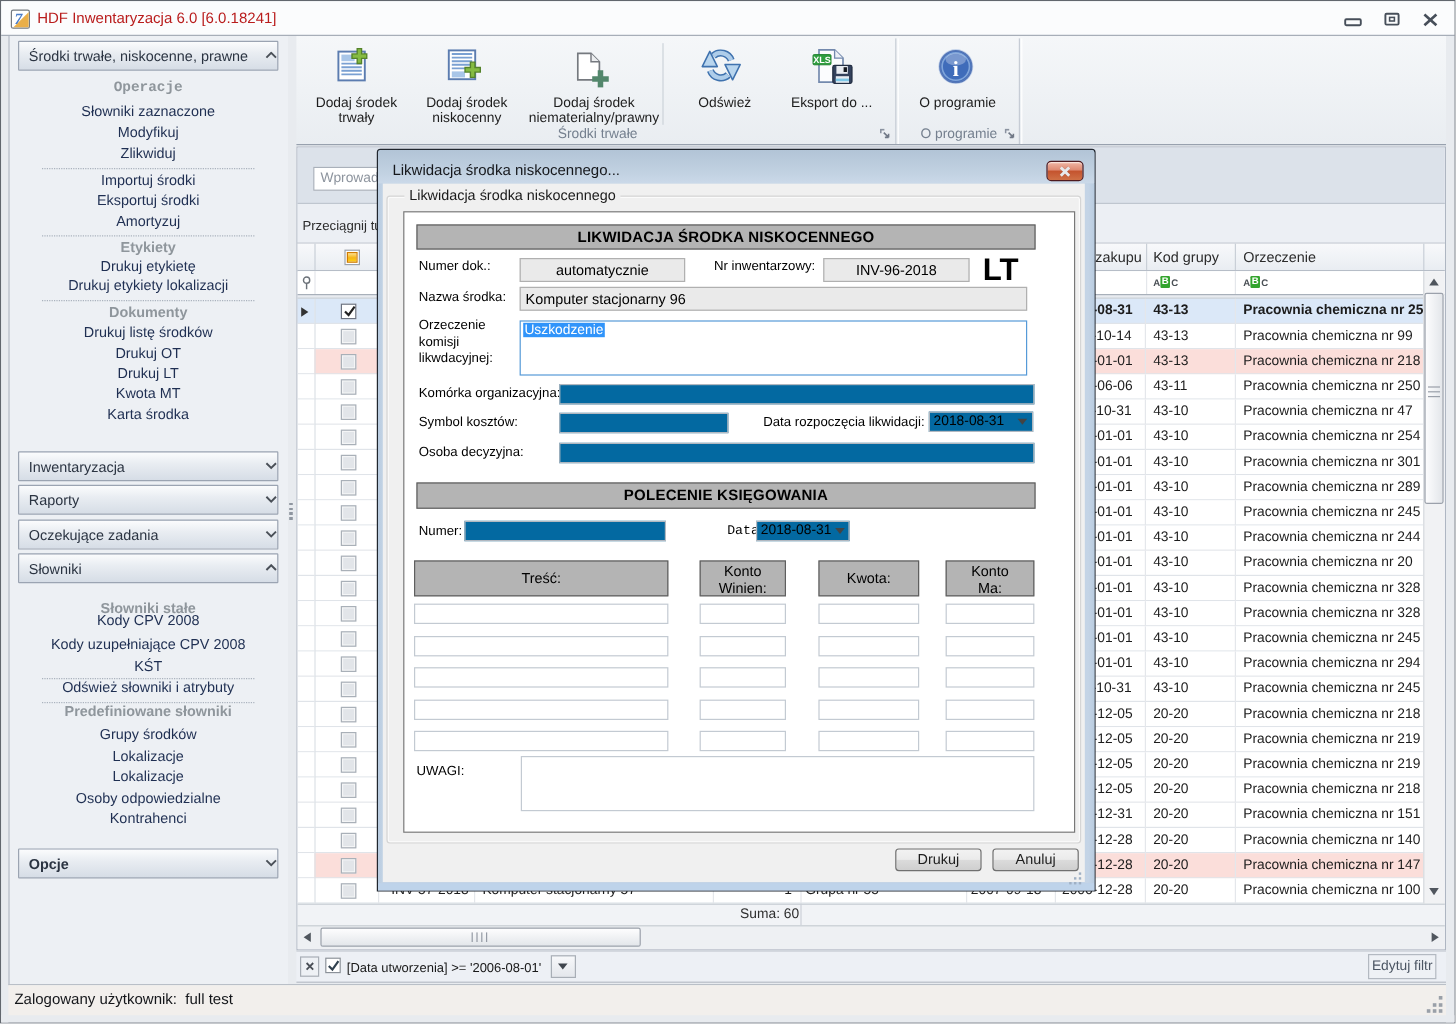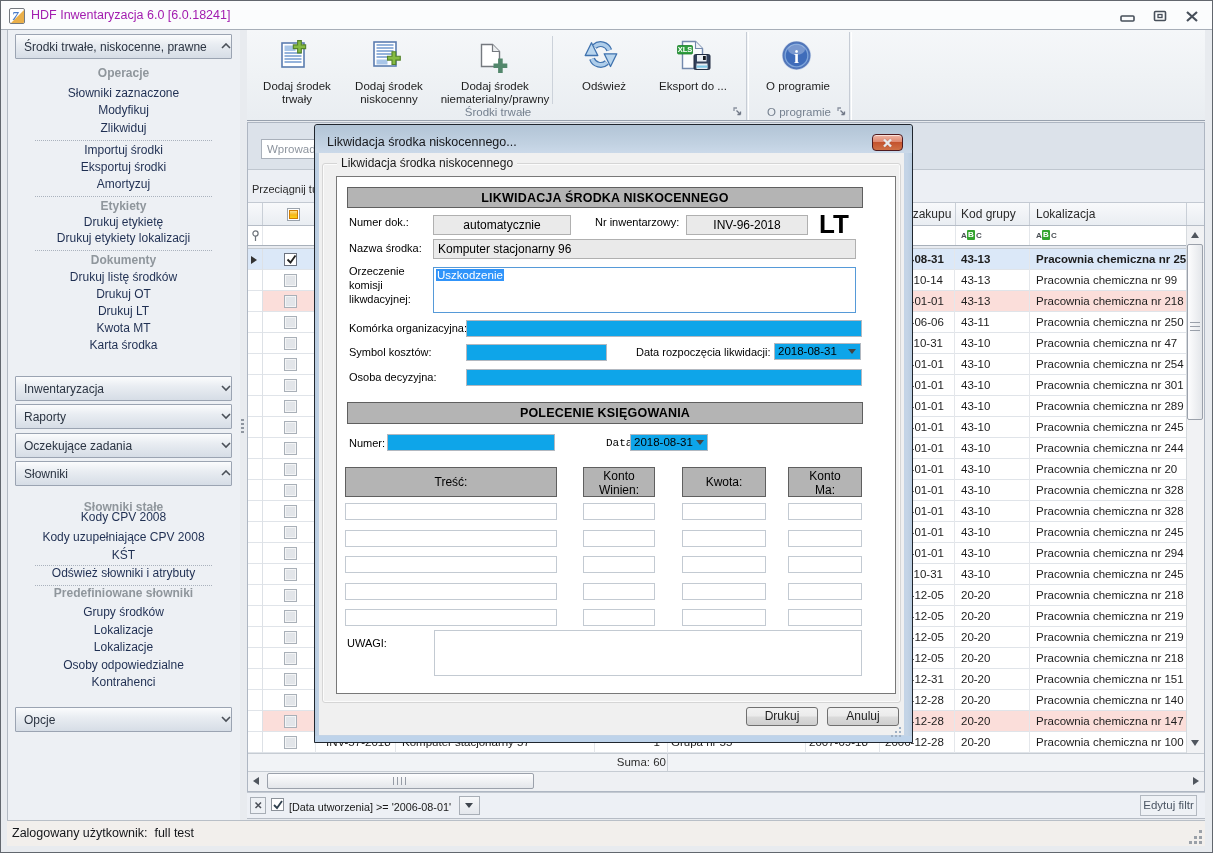--- a/index.html
+++ b/index.html
@@ -3,41 +3,41 @@
 <style>
 *{margin:0;padding:0;box-sizing:border-box;}
 html,body{width:1213px;height:853px;font-family:"Liberation Sans",sans-serif;overflow:hidden;}
 .abs{position:absolute;}
 body{position:relative;background:#e8ebef;}
 .nav{font-size:12px;color:#1f2f52;text-align:center;}
 .navh{font-size:12px;font-weight:bold;color:#8f969c;text-align:center;}
 .gbtn{background:linear-gradient(#fbfcfd,#e9edf2 40%,#d6dde6);border:1px solid #9ba4b2;border-radius:1px;font-size:12px;color:#2b3442;}
 .dots{border-top:1px dotted #aab2bd;}
 .lbl{font-size:11px;color:#000;}
-.inp{background:#0ea5e9;border:1px solid #b2b8c0;}
+.inp{background:#0369a1;border:1px solid #b2b8c0;}
 .inp2{background:#fff;border:1px solid #c3cad2;}
 .dis{background:#eaeaea;border:1px solid #b0b0b0;font-size:12px;color:#000;}
 .ghdr{background:#b4b4b4;border:1px solid #5f5f5f;font-weight:bold;color:#000;text-align:center;}
 .btn{background:linear-gradient(#f2f2f2,#ebebeb 48%,#dbdbdb 52%,#cfcfcf);border:1px solid #707070;border-radius:3px;font-size:12px;color:#1e1e1e;text-align:center;}
 .cell{font-size:11.5px;color:#1c1c1c;white-space:nowrap;overflow:hidden;}
 .hcell{font-size:12px;color:#2b2b2b;white-space:nowrap;}
 .vline{background:#c9cfd7;width:1px;}
 </style></head><body>
 
 <div class="abs" style="left:0px;top:0px;width:1213px;height:853px;border:1px solid #62676e;"></div>
 <div class="abs" style="left:1px;top:1px;width:1211px;height:28px;background:#fbfcfd;"></div>
 <div class="abs" style="left:1px;top:29px;width:1211px;height:1px;background:#a7aeb8;"></div>
 <div class="abs" style="left:1px;top:30px;width:6px;height:822px;background:#e8ebef;"></div>
 <div class="abs" style="left:1205px;top:30px;width:7px;height:822px;background:#e8ebef;"></div>
 <div class="abs" style="left:1px;top:846px;width:1211px;height:6px;background:#e8ebef;"></div>
 <div class="abs" style="left:9px;top:8px;width:16px;height:16px;background:#fff;border:1px solid #74797f;border-radius:2px;overflow:hidden;">
 <div class="abs" style="right:0;bottom:0;width:0;height:0;border-top:13px solid transparent;border-right:13px solid #eaaf49;"></div>
 <div class="abs" style="left:2px;top:-1px;font:italic bold 13px 'Liberation Serif';color:#4a7cc9;">7</div>
   </div>
-<div class="abs" style="left:31px;top:8px;font-size:12.5px;color:#a21caf;">HDF Inwentaryzacja 6.0 [6.0.18241]</div>
+<div class="abs" style="left:31px;top:8px;font-size:12.5px;color:#b91c1c;">HDF Inwentaryzacja 6.0 [6.0.18241]</div>
 <svg class="abs" style="left:1118px;top:10px;" width="86" height="14" viewBox="0 0 86 14">
 <rect x="3" y="6" width="13" height="5" rx="1" fill="none" stroke="#474f5a" stroke-width="1.6"></rect>
 <rect x="36.5" y="1.5" width="11" height="9" rx="1" fill="none" stroke="#474f5a" stroke-width="1.6"></rect>
 <rect x="40" y="4.5" width="4" height="3" fill="none" stroke="#474f5a" stroke-width="1.3"></rect>
 <path d="M69 2 L79 11 M79 2 L69 11" stroke="#474f5a" stroke-width="2.2" fill="none"></path>
 </svg>
 <div class="abs" style="left:7px;top:30px;width:233px;height:791px;background:#edf0f4;border-left:1px solid #b3bac3;"></div>
 <div class="abs" style="left:240px;top:30px;width:7px;height:791px;background:#e8ebef;"></div>
 <div class="abs" style="left:241px;top:419px;width:3px;height:15px;background:repeating-linear-gradient(#8f96a0 0 2px,transparent 2px 4px);"></div>
 <div class="abs gbtn" style="left:15px;top:34px;width:217px;height:25px;line-height:24px;padding-left:8px;">Środki trwałe, niskocenne, prawne</div>
@@ -53,25 +53,25 @@
     <path d="M1 1 L5 5 L9 1" stroke="#4a5058" stroke-width="1.6" fill="none"></path>
   </svg>
 <div class="abs gbtn" style="left:15px;top:433px;width:217px;height:25px;line-height:24px;padding-left:8px;">Oczekujące zadania</div>
 <svg class="abs" style="left:221px;top:442px;" width="10" height="7">
     <path d="M1 1 L5 5 L9 1" stroke="#4a5058" stroke-width="1.6" fill="none"></path>
   </svg>
 <div class="abs gbtn" style="left:15px;top:461px;width:217px;height:25px;line-height:24px;padding-left:8px;">Słowniki</div>
 <svg class="abs" style="left:221px;top:470px;" width="10" height="7">
     <path d="M1 5 L5 1 L9 5" stroke="#4a5058" stroke-width="1.6" fill="none"></path>
   </svg>
-<div class="abs gbtn" style="left:15px;top:707px;width:217px;height:25px;line-height:24px;padding-left:8px;">Opcje</div>
+<div class="abs gbtn" style="left:15px;top:707px;width:217px;height:25px;line-height:24px;padding-left:8px;font-weight:bold;">Opcje</div>
 <svg class="abs" style="left:221px;top:716px;" width="10" height="7">
     <path d="M1 1 L5 5 L9 1" stroke="#4a5058" stroke-width="1.6" fill="none"></path>
   </svg>
-<div class="abs navh" style="left:8px;top:66px;width:231px;height:16px;">Operacje</div>
+<div class="abs navh" style="left:8px;top:66px;width:231px;height:16px;font-family:Liberation Mono, monospace;">Operacje</div>
 <div class="abs nav" style="left:8px;top:86px;width:231px;height:16px;">Słowniki zaznaczone</div>
 <div class="abs nav" style="left:8px;top:103px;width:231px;height:16px;">Modyfikuj</div>
 <div class="abs nav" style="left:8px;top:121px;width:231px;height:16px;">Zlikwiduj</div>
 <div class="abs dots" style="left:35px;top:140px;width:177px;height:1px;"></div>
 <div class="abs nav" style="left:8px;top:143px;width:231px;height:16px;">Importuj środki</div>
 <div class="abs nav" style="left:8px;top:160px;width:231px;height:16px;">Eksportuj środki</div>
 <div class="abs nav" style="left:8px;top:177px;width:231px;height:16px;">Amortyzuj</div>
 <div class="abs dots" style="left:35px;top:196px;width:177px;height:1px;"></div>
 <div class="abs navh" style="left:8px;top:199px;width:231px;height:16px;">Etykiety</div>
 <div class="abs nav" style="left:8px;top:215px;width:231px;height:16px;">Drukuj etykietę</div>
@@ -189,21 +189,21 @@
 <div class="abs vline" style="left:395px;top:203px;height:22px;"></div>
 <div class="abs vline" style="left:594px;top:203px;height:22px;"></div>
 <div class="abs vline" style="left:667px;top:203px;height:22px;"></div>
 <div class="abs vline" style="left:805px;top:203px;height:22px;"></div>
 <div class="abs vline" style="left:879px;top:203px;height:22px;"></div>
 <div class="abs vline" style="left:955px;top:203px;height:22px;"></div>
 <div class="abs vline" style="left:1029px;top:203px;height:22px;"></div>
 <div class="abs vline" style="left:1186px;top:203px;height:22px;"></div>
 <div class="abs hcell" style="left:884px;top:207px;">Data zakupu</div>
 <div class="abs hcell" style="left:961px;top:207px;">Kod grupy</div>
-<div class="abs hcell" style="left:1036px;top:207px;">Lokalizacja</div>
+<div class="abs hcell" style="left:1036px;top:207px;">Orzeczenie</div>
 <div class="abs" style="left:287px;top:208px;width:13px;height:13px;border:1px solid #9aa2ac;background:#fff;"></div>
 <div class="abs" style="left:289px;top:210px;width:9px;height:9px;border:1px solid #d07c00;background:linear-gradient(#ffe089,#f5b617 55%,#fdd013);"></div>
 <div class="abs" style="left:248px;top:226px;width:956px;height:19px;background:#fff;"></div>
 <div class="abs" style="left:262px;top:226px;width:1px;height:19px;background:#e4e7eb;"></div>
 <div class="abs" style="left:315px;top:226px;width:1px;height:19px;background:#e4e7eb;"></div>
 <div class="abs" style="left:395px;top:226px;width:1px;height:19px;background:#e4e7eb;"></div>
 <div class="abs" style="left:594px;top:226px;width:1px;height:19px;background:#e4e7eb;"></div>
 <div class="abs" style="left:667px;top:226px;width:1px;height:19px;background:#e4e7eb;"></div>
 <div class="abs" style="left:805px;top:226px;width:1px;height:19px;background:#e4e7eb;"></div>
 <div class="abs" style="left:879px;top:226px;width:1px;height:19px;background:#e4e7eb;"></div>

